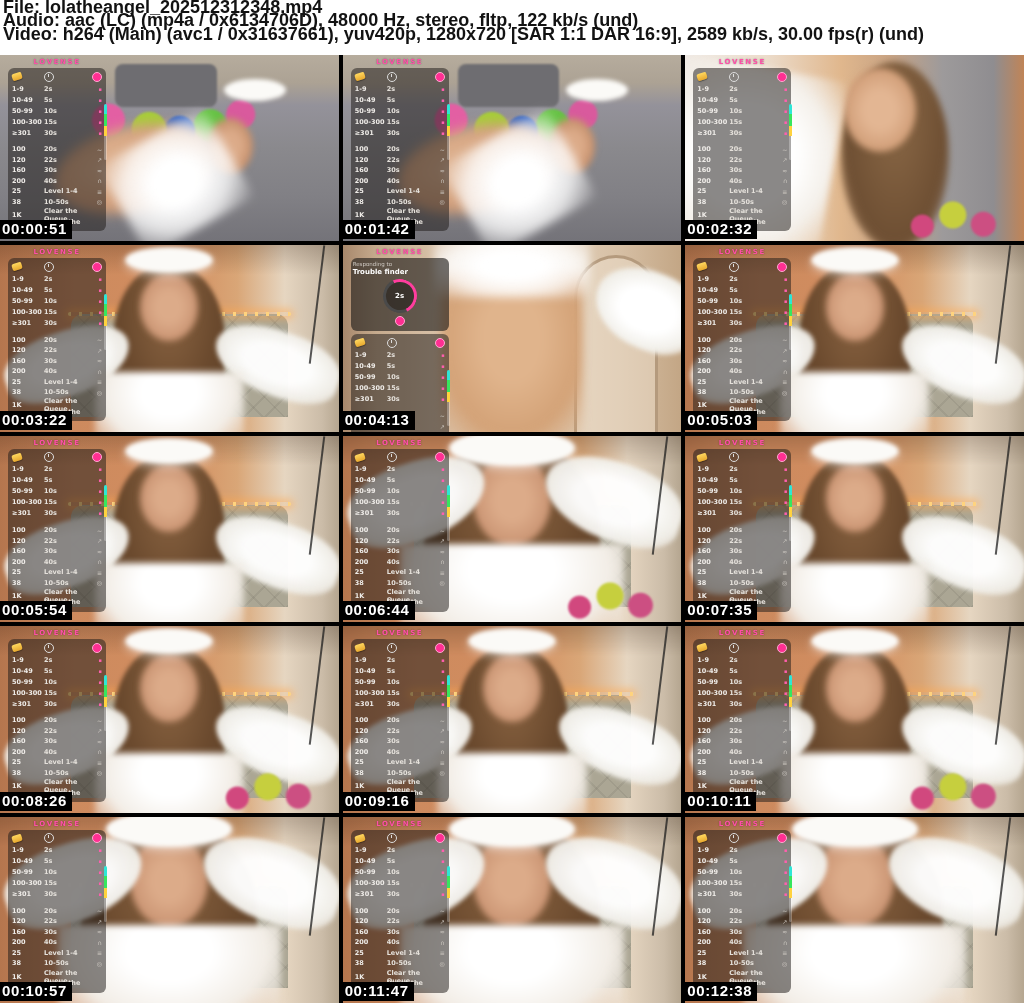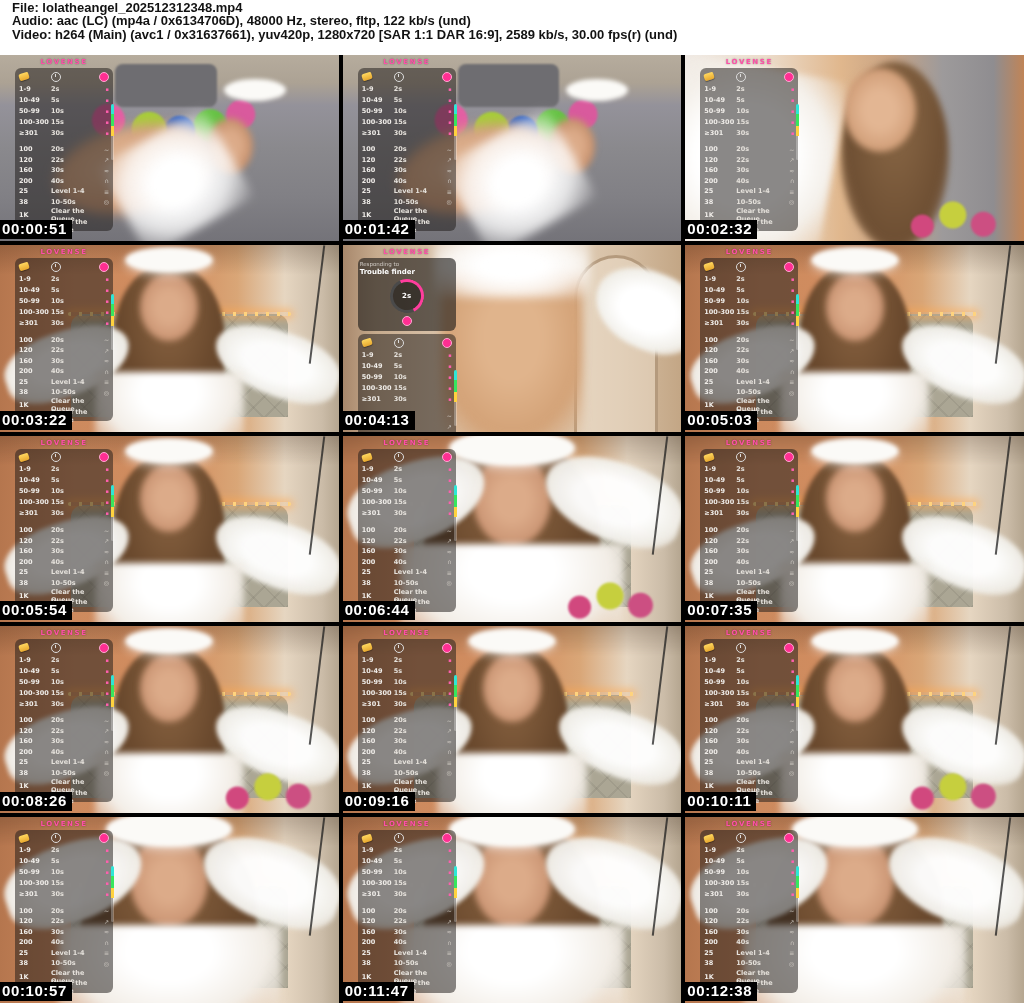--- a/index.html
+++ b/index.html
@@ -1,22 +1,22 @@
 <!DOCTYPE html>
 <html><head>
 <meta charset="utf-8">
 <style>
   html,body{margin:0;padding:0;}
   body{width:1024px;height:1003px;position:relative;background:#000;overflow:hidden;
        font-family:"Liberation Sans",sans-serif;}
 
   
   .header{position:absolute;top:0;left:0;width:1024px;height:55px;background:#ffffff;
-          color:#121212;font-weight:bold;font-size:13px;line-height:13.4px;
-          padding:1px 0 0 12px;box-sizing:border-box;white-space:nowrap;}
+          color:#121212;font-weight:bold;font-size:18px;line-height:13.4px;
+          padding:1px 0 0 3px;box-sizing:border-box;white-space:nowrap;}
 
   
   .sheet{position:absolute;top:55px;left:0;width:1024px;height:948px;display:grid;
          grid-template-columns:repeat(3,1fr);grid-template-rows:repeat(5,1fr);
          gap:4px;background:#000;}
   .cell{position:relative;overflow:hidden;background:#c08a60;}
   .layer{position:absolute;display:none;pointer-events:none;}
   .backdrop{position:absolute;inset:0;display:block;}
 
   
@@ -106,21 +106,21 @@
      background:radial-gradient(ellipse,#ffffff 38%,#f1efe9 68%,rgba(241,239,233,0) 100%);
      border-radius:50% 50% 62% 40%;filter:blur(2px);transform:rotate(20deg) scaleX(-1);}
 
   
   .has-balloons .minballoons{display:block;inset:0;filter:blur(1px);background:
      radial-gradient(circle at 79% 86%,#c6cf3e 0 13px,rgba(0,0,0,0) 14px),
      radial-gradient(circle at 88% 91%,#cc4f82 0 12px,rgba(0,0,0,0) 13px),
      radial-gradient(circle at 70% 92%,#d1487e 0 11px,rgba(0,0,0,0) 12px);}
 
   
-  .menu{position:absolute;left:15px;top:2px;width:98px;z-index:5;font-family:"DejaVu Sans",sans-serif;}
+  .menu{position:absolute;left:8px;top:2px;width:98px;z-index:5;font-family:"DejaVu Sans",sans-serif;}
   .brand{font-size:7px;font-weight:bold;letter-spacing:1.6px;color:#ff4fa8;text-align:center;
          padding:1px 0 2px;text-shadow:0 0 2px rgba(0,0,0,.4);}
   .widget{background:rgba(28,26,24,.62);border-radius:6px;padding:3px 2px 5px;text-align:left;margin-bottom:3px;}
   .w-label{font-size:5.5px;color:#cfc9c2;}
   .w-name{font-size:7px;color:#ffffff;font-weight:bold;margin:1px 0 3px;}
   .w-ring{width:28px;height:28px;margin:0 auto;border-radius:50%;border:3px solid #4a4a4a;
           border-top-color:#ff3d9e;border-right-color:#ff3d9e;display:flex;align-items:center;
           justify-content:center;transform:rotate(20deg);background:rgba(20,18,16,.5);}
   .w-ring-in{transform:rotate(-20deg);font-size:7px;color:#fff;font-weight:bold;}
   .w-toy{width:8px;height:8px;background:#ff2f92;border:1px solid #ffa9d2;border-radius:50%;margin:3px auto 0;}

